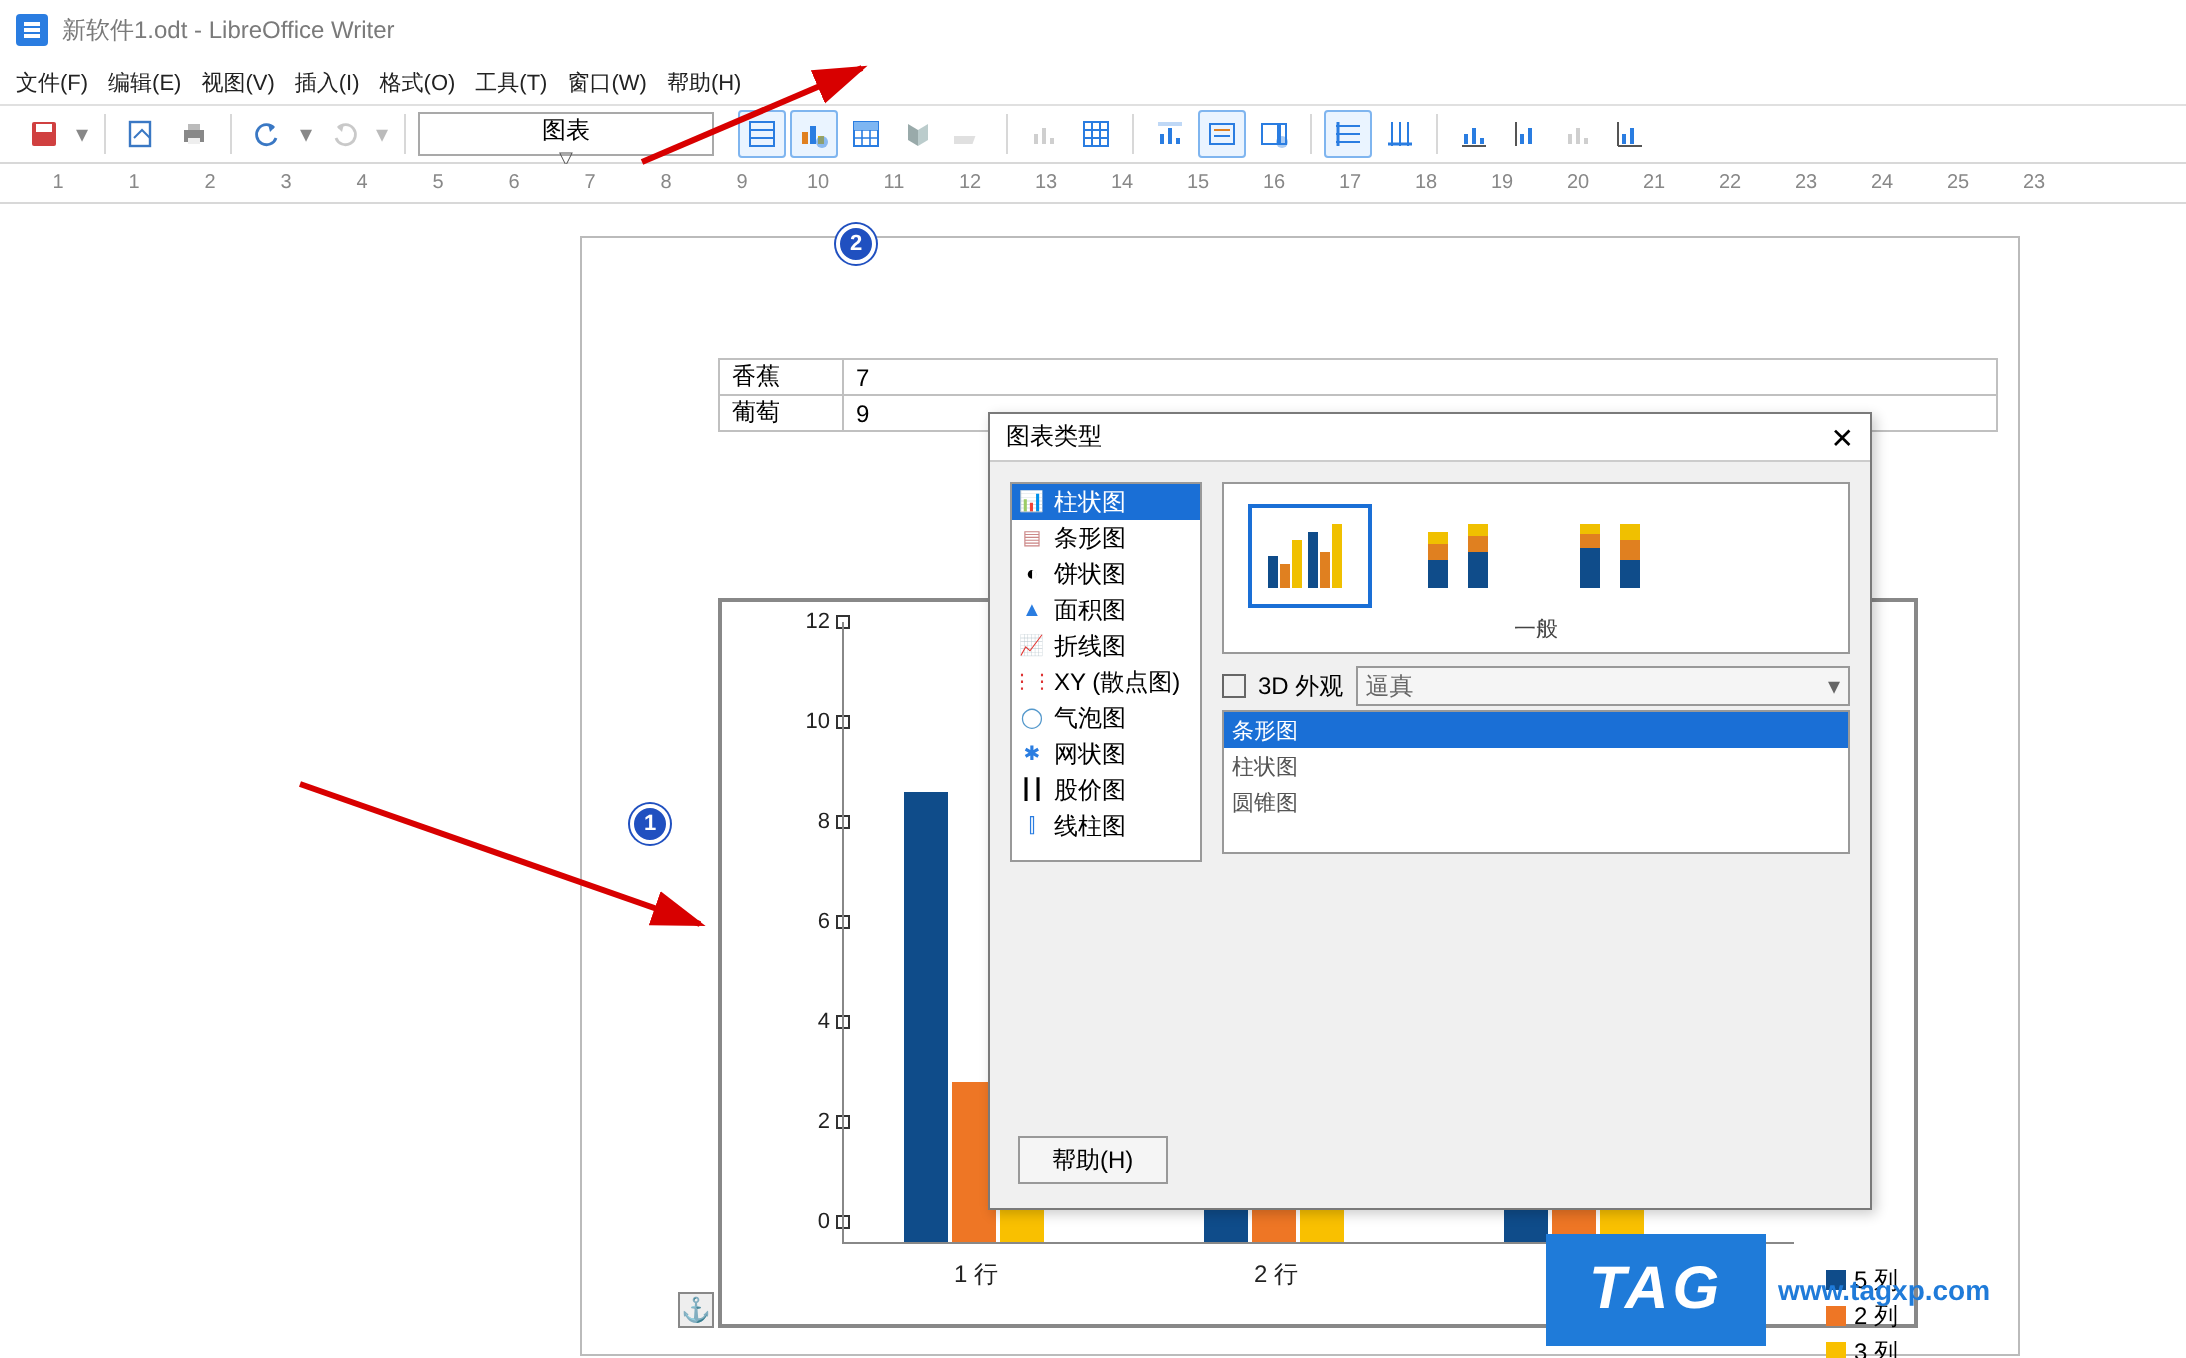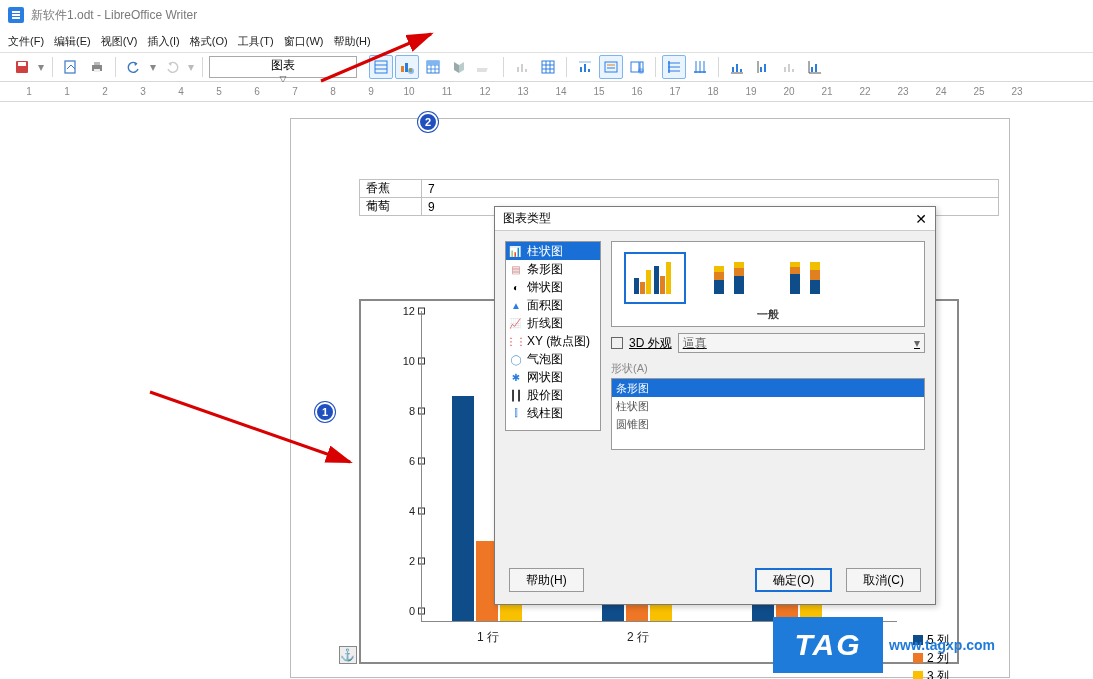--- a/index.html
+++ b/index.html
@@ -55,25 +55,25 @@
 
   
   .dialog{position:absolute;left:494px;top:206px;width:442px;height:399px;background:#f0f0f0;border:1px solid #7a7a7a;box-shadow:2px 2px 6px rgba(0,0,0,.2);}
   .dialog-title{height:24px;background:#fff;border-bottom:1px solid #ccc;display:flex;align-items:center;justify-content:space-between;padding:0 8px;font-size:12px;}
   .dialog-body{display:flex;padding:10px 10px 0 10px;gap:10px;}
   .type-list{width:96px;height:190px;border:1px solid #999;background:#fff;overflow:hidden;}
   .type-item{display:flex;align-items:center;gap:4px;height:18px;padding-left:3px;font-size:11px;}
   .type-item.sel{background:#1a6fd6;color:#fff;}
   .type-icon{width:14px;height:14px;display:flex;align-items:center;justify-content:center;font-size:10px;}
   .right-panel{flex:1;}
-  .subtype-row{display:flex;gap:14px;border:1px solid #999;background:#fff;padding:10px 12px;position:relative;font-weight:bold;}
+  .subtype-row{display:flex;gap:14px;border:1px solid #999;background:#fff;padding:10px 12px;position:relative;}
   .subtype{width:62px;height:52px;background:#fff;display:flex;align-items:center;justify-content:center;}
   .subtype.sel{border:2px solid #1a6fd6;}
   .sub-label{position:absolute;bottom:4px;left:50%;transform:translateX(-50%);font-size:11px;color:#444;}
-  .opt-row{margin-top:6px;display:flex;align-items:center;gap:6px;text-decoration:underline;}
+  .opt-row{margin-top:6px;display:flex;align-items:center;gap:6px;}
   .opt-row .chk{width:12px;height:12px;border:1px solid #666;}
   .opt-row .sel{flex:1;height:20px;border:1px solid #999;background:#f5f5f5;padding:0 4px;display:flex;align-items:center;justify-content:space-between;color:#666;font-size:11px;}
   .shape-label{margin-top:8px;color:#888;font-size:11px;}
   .shape-list{margin-top:2px;border:1px solid #999;background:#fff;height:72px;}
   .shape-item{height:18px;padding-left:4px;font-size:11px;color:#555;display:flex;align-items:center;}
   .shape-item.sel{background:#1a6fd6;color:#fff;}
   .dialog-btns{position:absolute;left:0;right:0;bottom:12px;display:flex;justify-content:space-between;padding:0 14px;}
   .dlg-btn{height:24px;padding:0 16px;border:1px solid #999;background:#f5f5f5;font-size:12px;display:flex;align-items:center;}
   .dlg-btn.primary{border:2px solid #1a6fd6;}
 
@@ -479,34 +479,29 @@
         <span class="sub-label">一般</span>
       </div>
       <div class="opt-row">
         <span class="chk"></span>
         <span>3D 外观</span>
         <div class="sel">
             <span>逼真</span>
             <span>▾</span>
           </div>
       </div>
-      <div class="shape-label">形状(A)</div>
       <div class="shape-list">
         <div class="shape-item sel">条形图</div>
         <div class="shape-item">柱状图</div>
         <div class="shape-item">圆锥图</div>
       </div>
     </div>
   </div>
   <div class="dialog-btns">
     <button class="dlg-btn">帮助(H)</button>
-    <div style="display:flex;gap:14px;">
-      <button class="dlg-btn primary">确定(O)</button>
-      <button class="dlg-btn">取消(C)</button>
-    </div>
   </div>
 </div>
 
 <div class="watermark">
   <div class="tag-box">TAG</div>
   <div class="wm-text">
     <div class="l2">www.tagxp.com</div>
   </div>
 </div>
 

